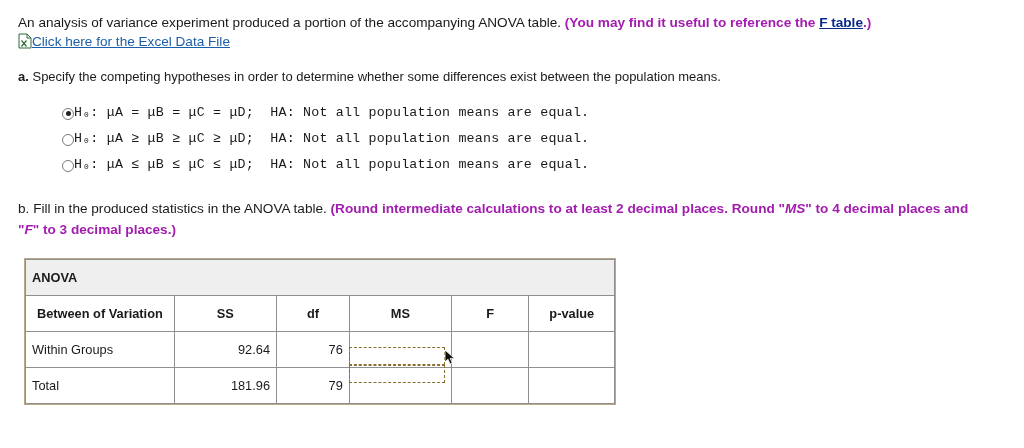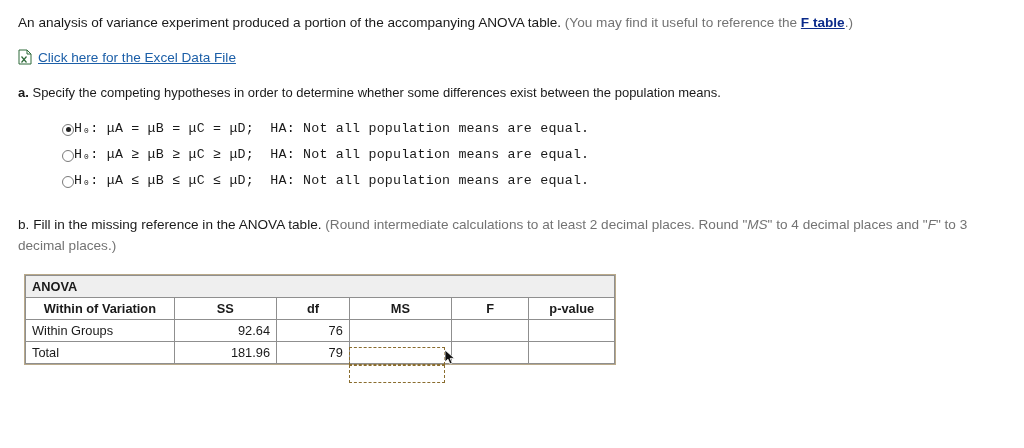--- a/index.html
+++ b/index.html
@@ -21,34 +21,33 @@
     width: 1024px;
     height: 448px;
     padding: 12px 14px 0 18px;
   }
   .intro {
     line-height: 1.55;
     font-size: 13.6px;
     max-width: 990px;
   }
   .bold-blue {
-    color: #737373;
-    font-weight: normal;
+    color: #a21caf;
+    font-weight: bold;
   }
   .link {
     color: #0a2a8a;
     font-weight: bold;
     text-decoration: underline;
     cursor: pointer;
   }
   .excel-row {
-    margin-top: 16px;
+    margin-top: 0;
     display: flex;
     align-items: center;
-    gap: 6px;
   }
   .excel-icon {
     width: 14px;
     height: 16px;
     display: inline-block;
     position: relative;
   }
   .excel-link {
     color: #1c5fa8;
     text-decoration: underline;
@@ -113,21 +112,21 @@
     border: 1px solid #b9a98a;
     background: #fff;
   }
   table.anova {
     border-collapse: collapse;
     width: 100%;
     font-size: 12.8px;
   }
   table.anova td, table.anova th {
     border: 1px solid #8f8f8f;
-    padding: 3px 6px;
+    padding: 10px 6px;
     height: 21px;
   }
   .anova-title {
     font-weight: bold;
     text-align: left;
     background: #efefef;
     border-left: none;
     border-top: none;
   }
   td.left {
@@ -222,31 +221,31 @@
       <span class="opt-text">H₀: μA ≥ μB ≥ μC ≥ μD;  HA: Not all population means are equal.</span>
     </div>
     <div class="opt">
       <span class="radio"></span>
       <span class="opt-text">H₀: μA ≤ μB ≤ μC ≤ μD;  HA: Not all population means are equal.</span>
     </div>
   </div>
 
   <div class="part-b">
     <span class="lbl">b.</span>
-    <span>Fill in the missing reference in the ANOVA table. </span><span class="bold-blue">(Round intermediate calculations to at least 2 decimal places. Round "</span><span class="bold-blue" style="font-style:italic">MS</span><span class="bold-blue">" to 4 decimal places and "</span><span class="bold-blue" style="font-style:italic">F</span><span class="bold-blue">" to 3 decimal places.)</span>
+    <span>Fill in the produced statistics in the ANOVA table. </span><span class="bold-blue">(Round intermediate calculations to at least 2 decimal places. Round "</span><span class="bold-blue" style="font-style:italic">MS</span><span class="bold-blue">" to 4 decimal places and "</span><span class="bold-blue" style="font-style:italic">F</span><span class="bold-blue">" to 3 decimal places.)</span>
   </div>
 
   <div class="anova-wrap">
     <table class="anova">
       <tbody>
         <tr>
           <td class="anova-title" colspan="6">ANOVA</td>
         </tr>
         <tr>
-          <th class="left col-src">Within of Variation</th>
+          <th class="left col-src">Between of Variation</th>
           <th class="col-ss">SS</th>
           <th class="col-df">df</th>
           <th class="col-ms">MS</th>
           <th class="col-f">F</th>
           <th class="col-p">p-value</th>
         </tr>
         <tr>
           <td class="left">Within Groups</td>
           <td class="num">92.64</td>
           <td class="num">76</td>

